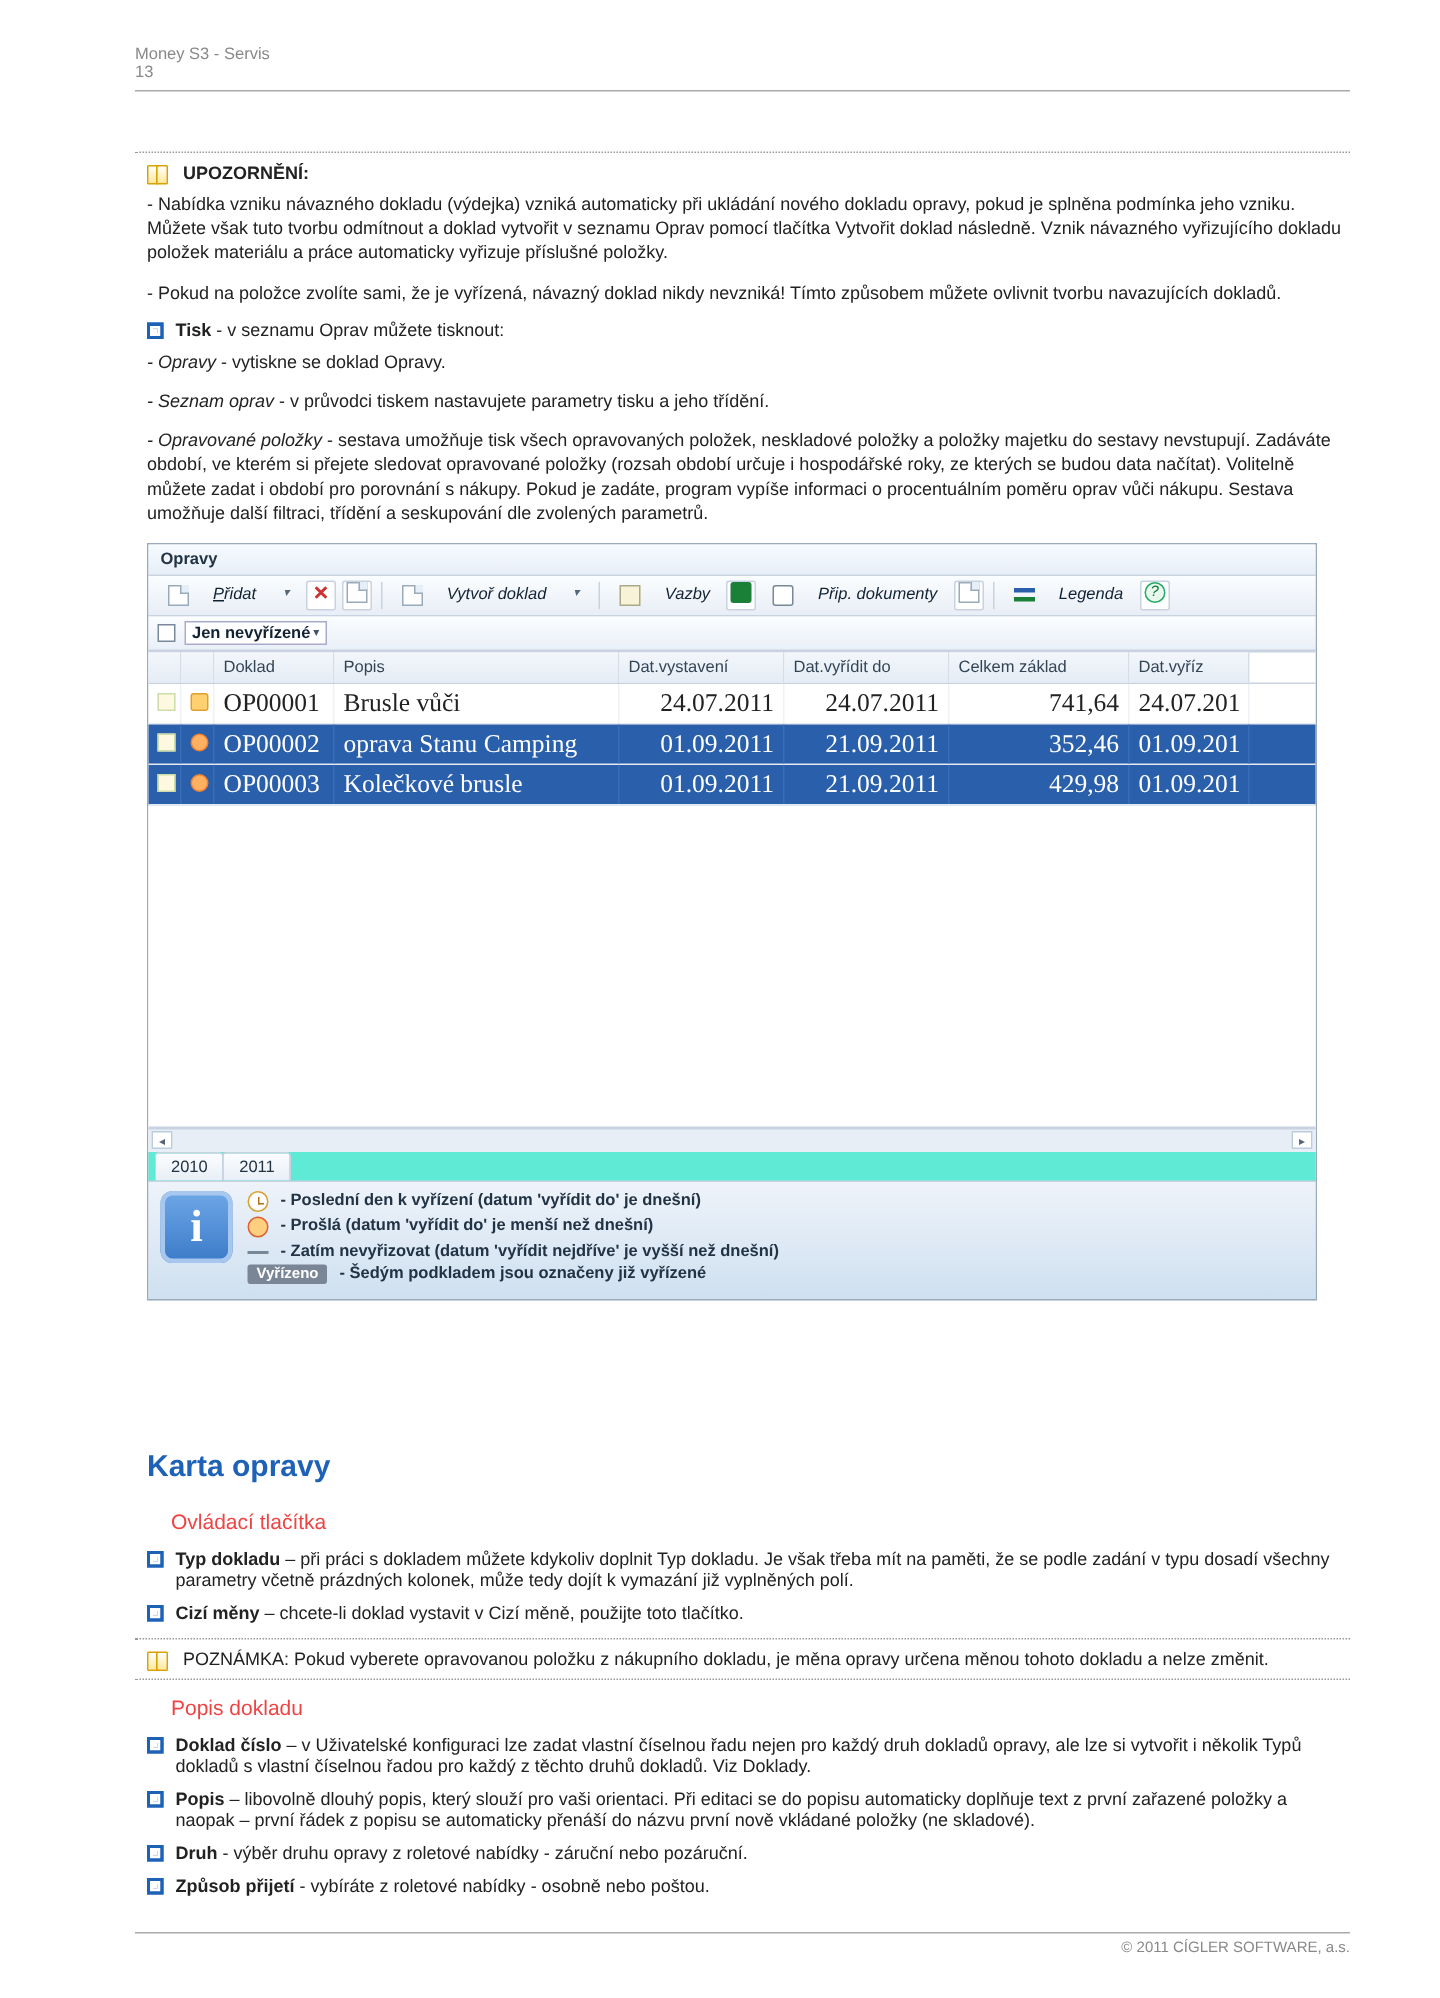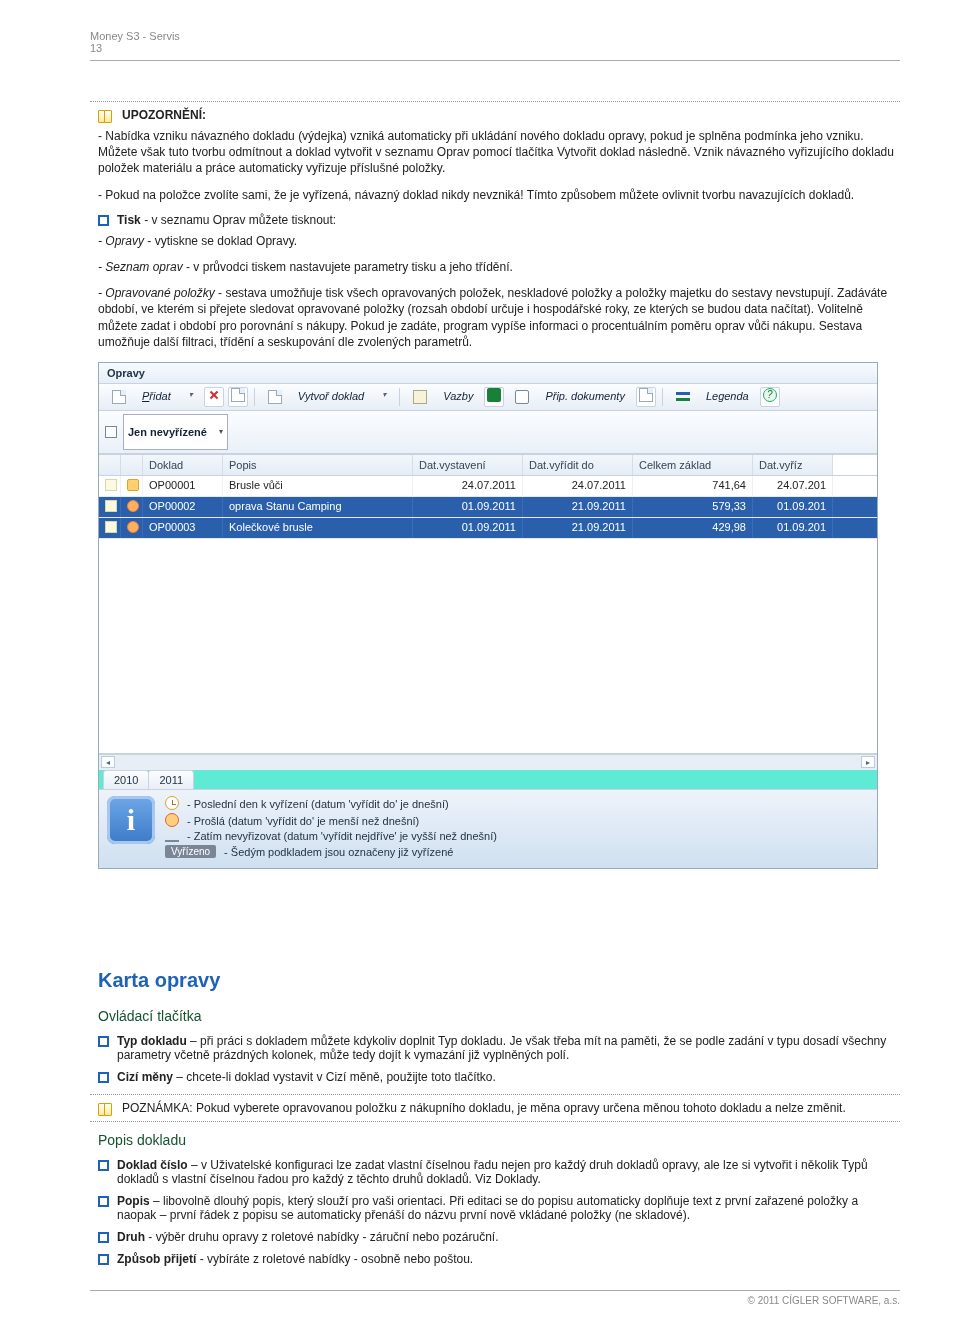--- a/index.html
+++ b/index.html
@@ -26,54 +26,54 @@
   
   .app { margin: 12px 0 12px 8px; border: 1px solid #9ab; background: #f3f6fb; font-family: Tahoma, Arial, sans-serif; font-size: 11px; width: 780px; }
   .app-title { background: linear-gradient(#f7fbff,#e6eef7); border-bottom: 1px solid #c8d2e0; padding: 4px 8px; font-weight: bold; color: #234; }
   .toolbar { display: flex; align-items: center; gap: 4px; padding: 3px 6px; background: linear-gradient(#fbfdff,#e8eef6); border-bottom: 1px solid #c8d2e0; }
   .tbtn { display: inline-flex; align-items: flex-start; gap: 16px; padding: 2px 6px; border: 1px solid transparent; border-radius: 2px; color: #123; font-style: italic; }
   .tbtn.iconbox { width: 20px; height: 20px; justify-content: center; border: 1px solid #c8d2e0; background: #fff; padding: 0; }
   .tbtn .u { text-decoration: underline; }
   .tbtn .drop { font-size: 8px; color: #567; margin-left: 2px; }
   .sep { width: 1px; height: 18px; background: #c8d2e0; margin: 0 2px; }
   .filter-row { display: flex; align-items: center; gap: 6px; padding: 3px 6px; background: linear-gradient(#fbfdff,#eaf0f8); border-bottom: 1px solid #c8d2e0; color: #123; }
-  .combo { display: inline-flex; align-items: center; border: 1px solid #aac; background: #fff; padding: 11px 4px; gap: 12px; }
+  .combo { display: inline-flex; align-items: center; border: 1px solid #aac; background: #fff; padding: 1px 4px; gap: 2px; }
   .combo .drop { font-size: 8px; color: #456; }
   .chk { width: 12px; height: 12px; border: 1px solid #789; background: #fff; display: inline-block; }
   .grid { background: #fff; }
   .ghead { display: grid; grid-template-columns: 22px 22px 80px 190px 110px 110px 120px 80px; border-bottom: 1px solid #c8d2e0; border-top: 1px solid #c8d2e0; }
   .ghead > div { padding: 4px 6px; background: linear-gradient(#f3f7fc,#e4ecf5); border-right: 1px solid #d4dde8; color: #345; font-size: 11px; text-align: left; white-space: nowrap; overflow: hidden; }
   .ghead > div:nth-child(3), .ghead > div:nth-child(4) { text-align: left; }
-  .grow { display: grid; grid-template-columns: 22px 22px 80px 190px 110px 110px 120px 80px; border-bottom: 1px solid #e6eaf0; font-size: 11px; }
+  .grow { display: grid; grid-template-columns: 22px 22px 80px 190px 110px 110px 120px 80px; border-bottom: 1px solid #e6eaf0; font-size: 17px; font-family: Liberation Serif, serif; }
   .grow > div { padding: 3px 6px; border-right: 1px solid #eef1f6; white-space: nowrap; overflow: hidden; }
   .grow > div:nth-child(5), .grow > div:nth-child(6), .grow > div:nth-child(7), .grow > div:nth-child(8) { text-align: right; }
   .grow.sel { background: #2a5fab; color: #fff; }
   .grow.sel > div { border-right-color: #3a6db8; }
   .rowicon { display:inline-block; width:12px; height:12px; border:1px solid #cda; background:#fff8e0; }
   .rowicon.warn { border-color:#e0a030; background:#ffd070; border-radius: 2px; }
   .rowicon.warn2 { border-color:#f08030; background:#ffb060; border-radius: 50%; }
   .grid-body-fill { height: 215px; background: #fff; border-bottom: 1px solid #c8d2e0; }
   .hscroll { height: 16px; background: #e8eef6; border-top:1px solid #c8d2e0; display:flex; justify-content:space-between; align-items:center; padding:0 2px; }
   .hscroll .cap { width: 14px; height: 12px; border:1px solid #bcd; background:#fff; display:flex; align-items:center; justify-content:center; font-size:8px; color:#567; }
   .yeartabs { display:flex; gap:0; padding: 0 4px; background:#5eead4; border-bottom:1px solid #c8d2e0; }
   .yeartab { padding: 3px 10px; border:1px solid #c8d2e0; border-bottom:none; background:linear-gradient(#fbfdff,#e8eef6); font-size:11px; color:#234; border-radius:3px 3px 0 0; margin-right:-1px; }
   .legend-area { display:flex; gap:10px; padding:6px 8px 10px 8px; background: linear-gradient(#eef3fa,#cfe0f0); }
   .info-badge { width:48px; height:48px; border-radius:8px; background: linear-gradient(#6fa8e8,#3b7ac8); display:flex; align-items:center; justify-content:center; color:#fff; font-family: Georgia, serif; font-size:30px; font-weight:bold; flex-shrink:0; box-shadow: inset 0 0 0 3px #a7c7ee; }
   .legend-lines { display:flex; flex-direction:column; gap:3px; font-size:11px; color:#234; }
-  .legend-lines .line { display:flex; align-items:flex-end; gap:8px; }
+  .legend-lines .line { display:flex; align-items:flex-start; gap:8px;font-weight:bold; }
   .lic { width:14px; height:14px; display:inline-block; position:relative; flex-shrink:0; }
   .lic.clock { border:1px solid #d8a030; border-radius:50%; background:#fff; }
   .lic.clock::before{content:"";position:absolute;left:6px;top:3px;width:1px;height:5px;background:#b07020;}
   .lic.clock::after{content:"";position:absolute;left:6px;top:7px;width:4px;height:1px;background:#b07020;}
   .lic.flame { border:1px solid #e06030; border-radius:50%; background:#ffcf80; }
   .lic.dash { width:14px; height:2px; background:#789; margin-top:6px;}
   .badge-done { display:inline-block; padding:1px 6px; background:#7a8696; color:#fff; font-size:10px; border-radius:2px; }
 
   .h2 { font-size: 20px; color: #1e62b8; font-weight: bold; margin: 100px 0 16px 8px; }
-  .h3 { font-size: 14px; color: #14532d; margin: 10px 0 10px 8px; }
+  .h3 { font-size: 14px; color: #ef4444; margin: 10px 0 10px 24px; }
   .footer { display:flex; justify-content:flex-end; border-top:1px solid #aaa; margin-top: 24px; padding-top: 4px; color:#888; font-size:10px; }
 
   .mini-ico { width:14px; height:14px; display:inline-block; vertical-align:middle; }
   .ic-page { background:#fff; border:1px solid #9ab; position:relative; }
   .ic-page::after{content:"";position:absolute;right:-1px;top:-1px;width:5px;height:5px;background:#e6eef7;border-left:1px solid #9ab;border-bottom:1px solid #9ab;}
   .ic-x { position:relative; }
   .ic-x::before,.ic-x::after{content:"";position:absolute;left:2px;top:6px;width:10px;height:2px;background:#c33;}
   .ic-x::before{transform:rotate(45deg);} .ic-x::after{transform:rotate(-45deg);}
   .ic-xls { background:#1a7f37; border-radius:2px; }
   .ic-clip { border:1px solid #789; border-radius:2px; background:#fff; }
@@ -181,21 +181,21 @@
           <div>741,64</div>
           <div>24.07.201</div>
       </div>
       <div class="grow sel">
         <div><span class="rowicon"></span></div>
         <div><span class="rowicon warn2"></span></div>
         <div>OP00002</div>
           <div>oprava Stanu Camping</div>
           <div>01.09.2011</div>
           <div>21.09.2011</div>
-          <div>579,33</div>
+          <div>352,46</div>
           <div>01.09.201</div>
       </div>
       <div class="grow sel">
         <div><span class="rowicon"></span></div>
         <div><span class="rowicon warn2"></span></div>
         <div>OP00003</div>
           <div>Kolečkové brusle</div>
           <div>01.09.2011</div>
           <div>21.09.2011</div>
           <div>429,98</div>

